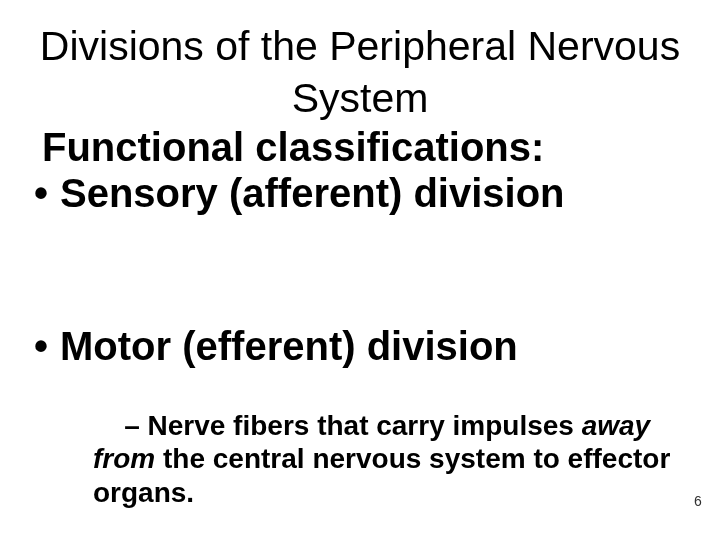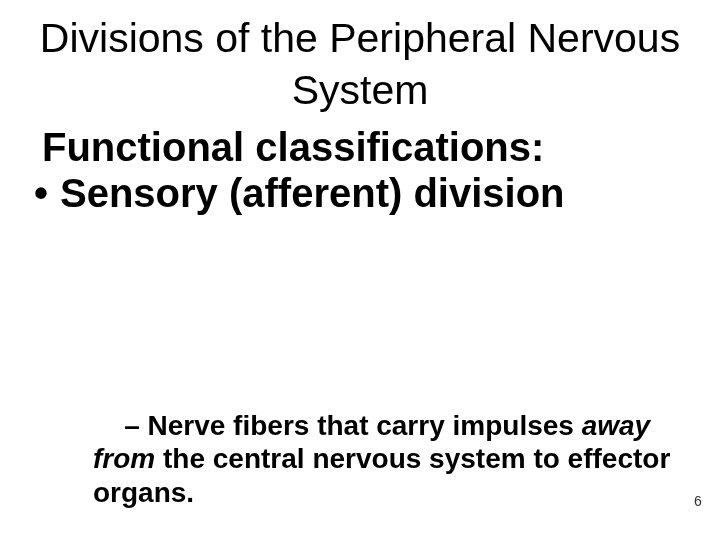--- a/index.html
+++ b/index.html
@@ -12,21 +12,21 @@
     width: 720px;
     height: 540px;
     background: #ffffff;
     overflow: hidden;
     font-family: "Liberation Sans", "DejaVu Sans", sans-serif;
     color: #000000;
   }
   .title {
     position: absolute;
     left: 30px;
-    top: 12px;
+    top: 20px;
     width: 660px;
     text-align: center;
     font-size: 41px;
     line-height: 52px;
     font-weight: 400;
     letter-spacing: 0px;
   }
   .heading {
     position: absolute;
     left: 42px;
@@ -83,20 +83,23 @@
 
   <div class="title">Divisions of the Peripheral Nervous System</div>
 
   <div class="heading">Functional classifications:</div>
 
   <div class="bullet1 sensory">
     <span class="bullet-marker">•</span><span>Sensory (afferent) division</span>
   </div>
 
 
+  <div class="bullet1 motor">
+    <span class="bullet-marker">•</span><span>Motor (efferent) division</span>
+  </div>
 
   <div class="sub motor">
     <span class="dash">– </span><span>Nerve fibers that carry impulses </span><span class="em">away from</span><span> the central nervous system to effector organs.</span>
   </div>
 
   <div class="page-number">6</div>
 
 </div>
 
 </body></html>

